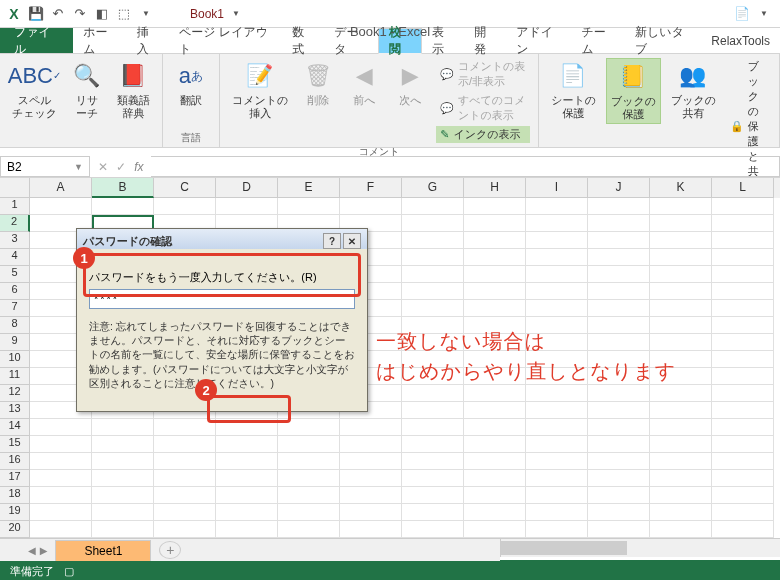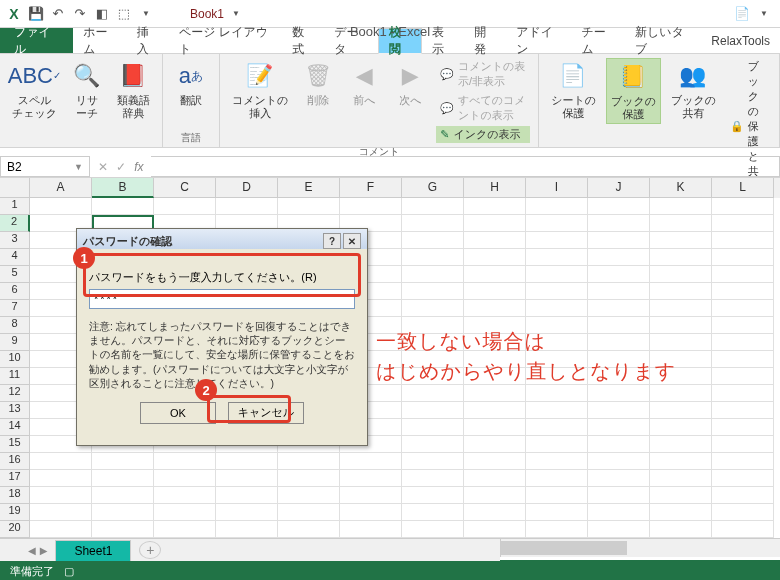--- a/index.html
+++ b/index.html
@@ -72,21 +72,21 @@
 .dialog-btn { width: 76px; height: 22px; background: #ece9d8; border: 1px solid #888; font-size: 11px; cursor: pointer; }
 
 
 .annot-box { position: absolute; border: 3px solid #e03b2a; border-radius: 4px; pointer-events: none; }
 .annot-circle { position: absolute; width: 22px; height: 22px; border-radius: 50%; background: #e03b2a; color: #fff; font-weight: bold; display: flex; align-items: center; justify-content: center; font-size: 13px; pointer-events: none; z-index: 10; }
 .annot-text { position: absolute; color: #e03b2a; font-size: 20px; line-height: 1.5; font-weight: 500; letter-spacing: 1px; white-space: nowrap; }
 
 
 .sheet-tabs { height: 22px; display: flex; align-items: center; border-top: 1px solid #ccc; background: #f0f0f0; padding-left: 20px; gap: 0; }
 .sheet-nav { display: flex; gap: 4px; color: #888; font-size: 10px; padding: 0 8px; }
-.sheet-tab { padding: 3px 18px; background: #14b8a6; border: 1px solid #ccc; border-bottom: none; font-size: 12px; cursor: pointer; }
+.sheet-tab { padding: 3px 28px; background: #fdba74; border: 1px solid #ccc; border-bottom: none; font-size: 12px; cursor: pointer; }
 .sheet-add { width: 22px; height: 18px; display: flex; align-items: center; justify-content: center; border: 1px solid #ccc; border-radius: 50%; margin-left: 8px; color: #888; cursor: pointer; font-size: 14px; }
 
 
 .statusbar { height: 22px; background: #217346; color: #fff; display: flex; align-items: center; padding: 0 10px; font-size: 11px; gap: 10px; }
 
 
 .hscroll { position: absolute; bottom: 0; right: 0; left: 0; height: 18px; background: #f0f0f0; border-top: 1px solid #ccc; display: flex; }
 .hscroll-track { flex: 1; position: relative; }
 .hscroll-thumb { position: absolute; left: 0; width: 45%; top: 2px; bottom: 2px; background: #cdcdcd; }
 
@@ -582,24 +582,20 @@
               </div>
             <div class="dialog-title-btn">
                 <span>✕</span>
               </div>
           </div>
         </div>
         <div class="dialog-body">
           <div class="dialog-label">パスワードをもう一度入力してください。(R)</div>
           <input class="dialog-input" type="text" value="****" style="">
           <div class="dialog-note">注意: 忘れてしまったパスワードを回復することはできません。パスワードと、それに対応するブックとシートの名前を一覧にして、安全な場所に保管することをお勧めします。(パスワードについては大文字と小文字が区別されることに注意してください。)</div>
-          <div class="dialog-buttons">
-            <button class="dialog-btn">OK</button>
-            <button class="dialog-btn">キャンセル</button>
-          </div>
         </div>
 
         <div class="annot-box" style="left:6px; top:24px; width:278px; height:44px"></div>
         <div class="annot-box" style="left:130px; top:166px; width:84px; height:28px"></div>
         <div class="annot-circle" style="left:-4px; top:18px">1</div>
         <div class="annot-circle" style="left:118px; top:150px">2</div>
       </div>
 
       <div class="annot-text" style="left:346px; top:128px; white-space:pre">一致しない場合は
 はじめからやり直しとなります</div>

